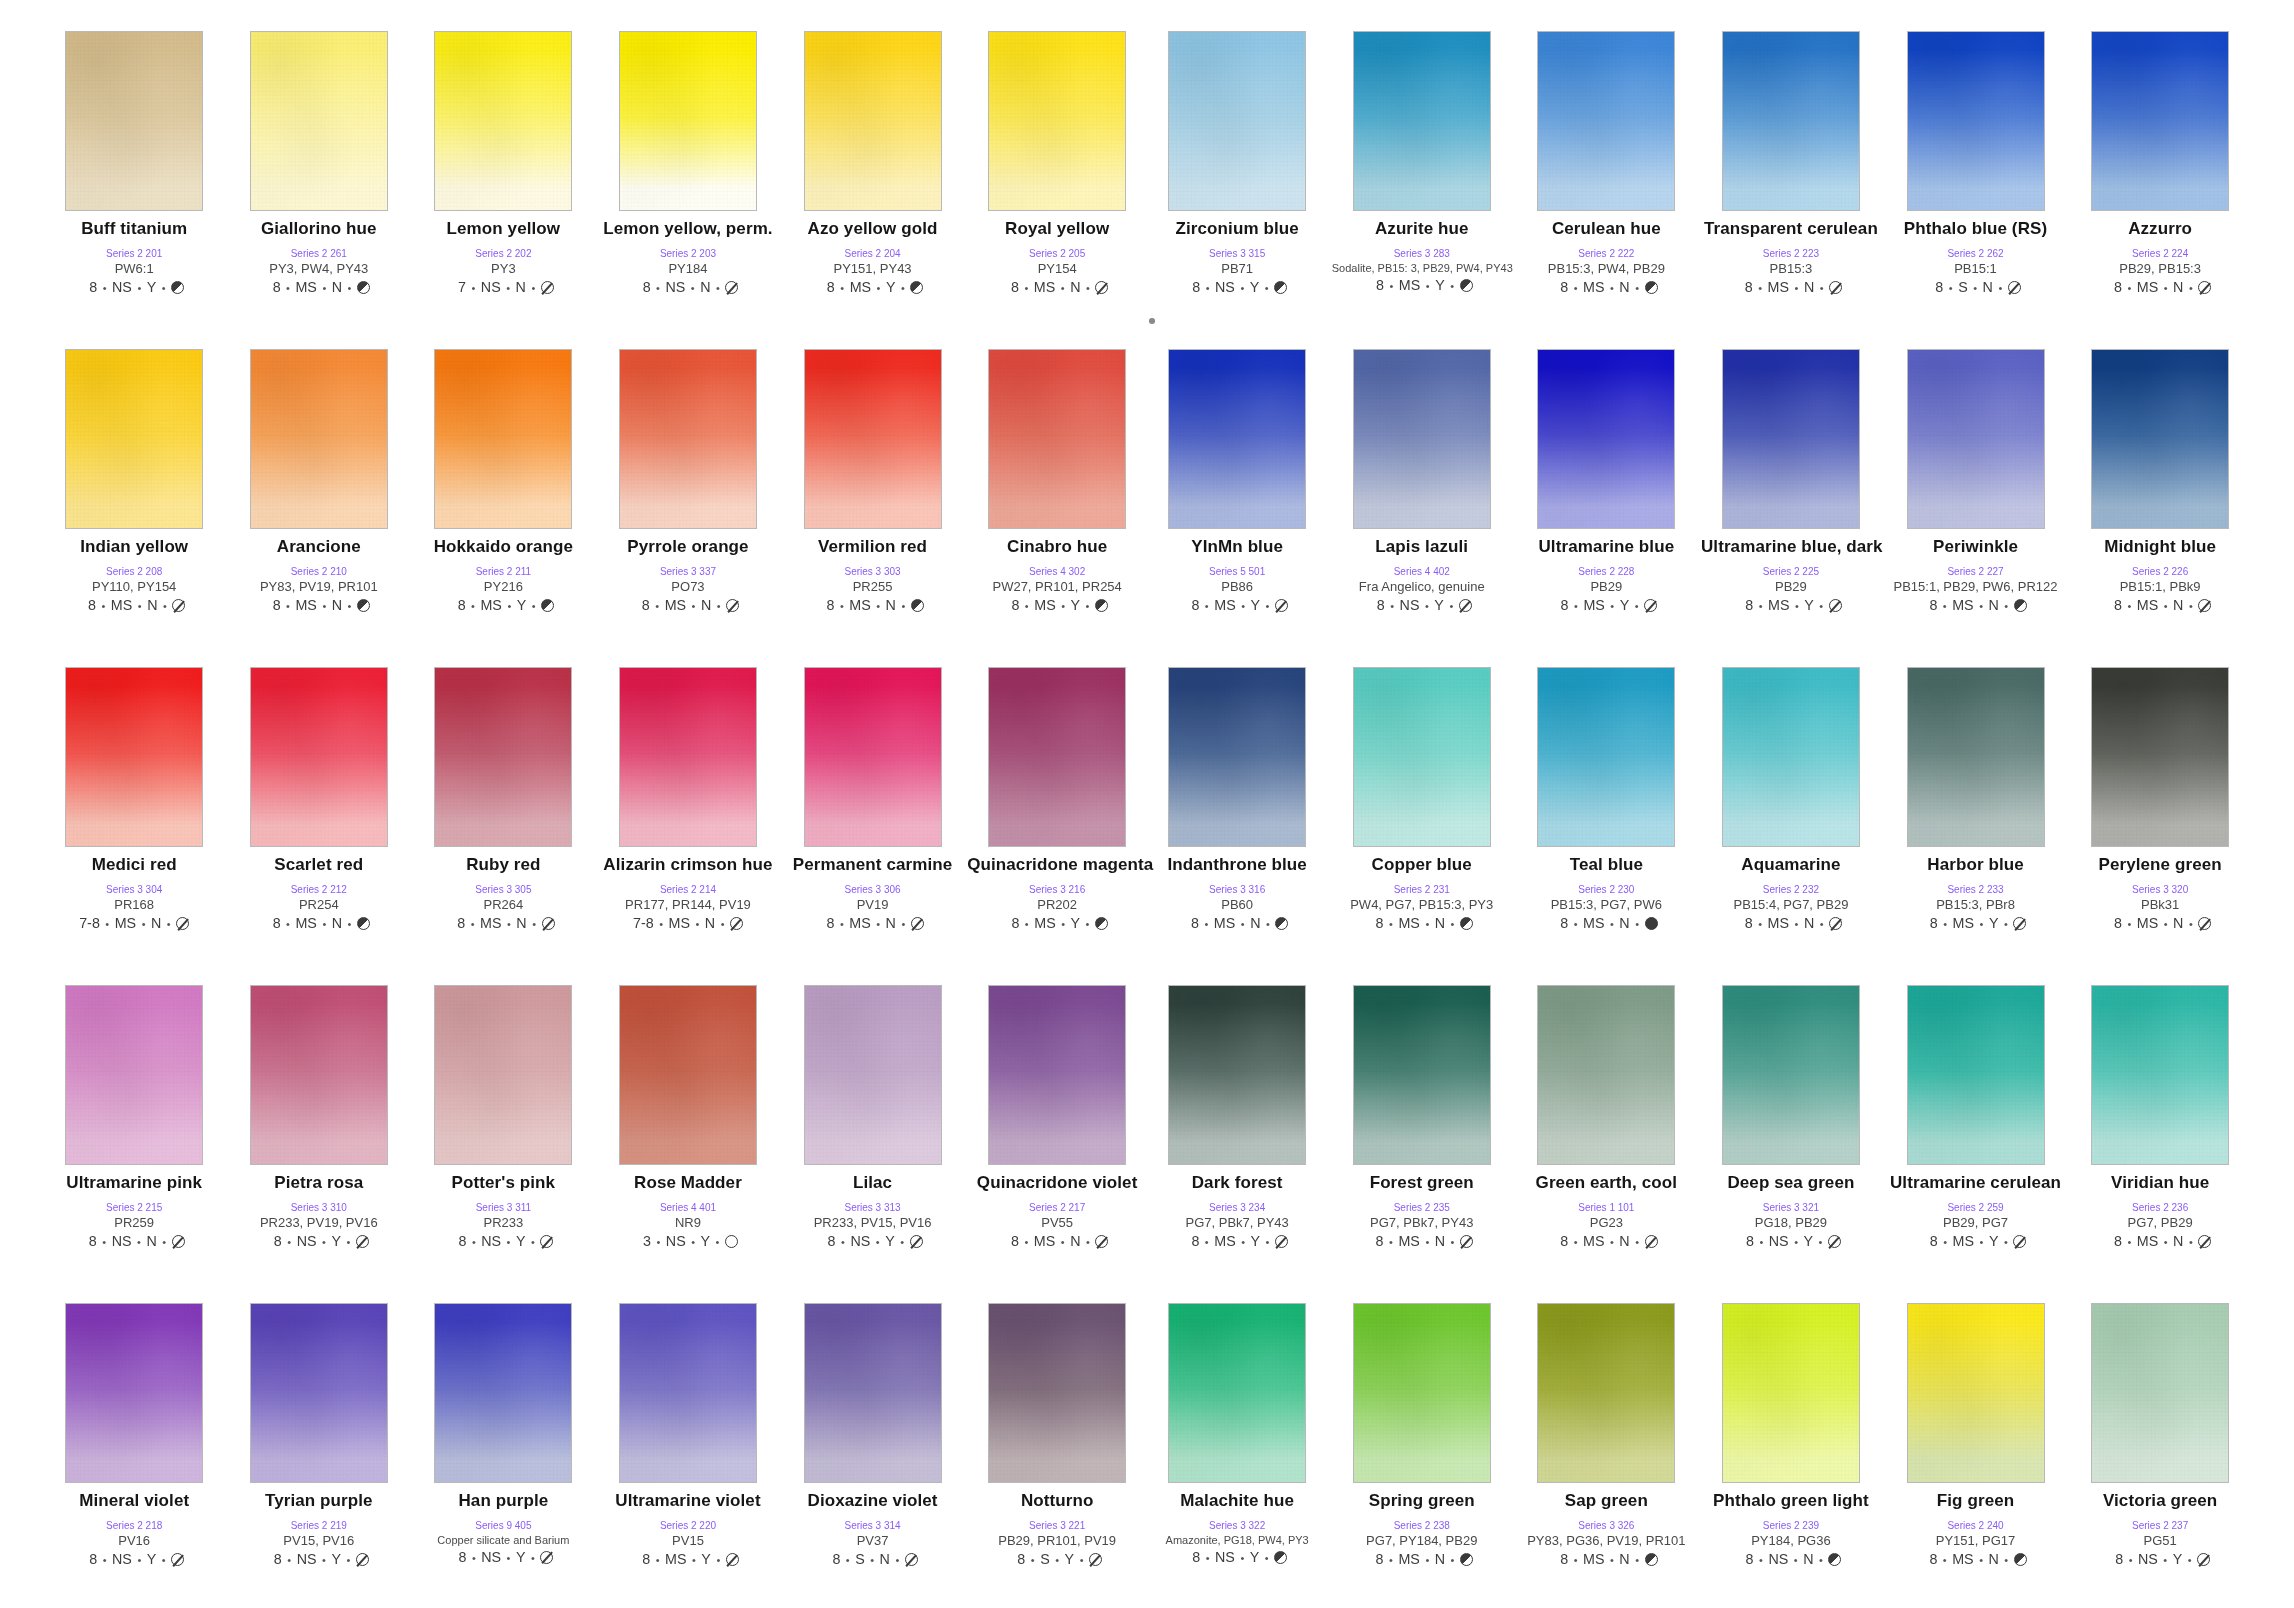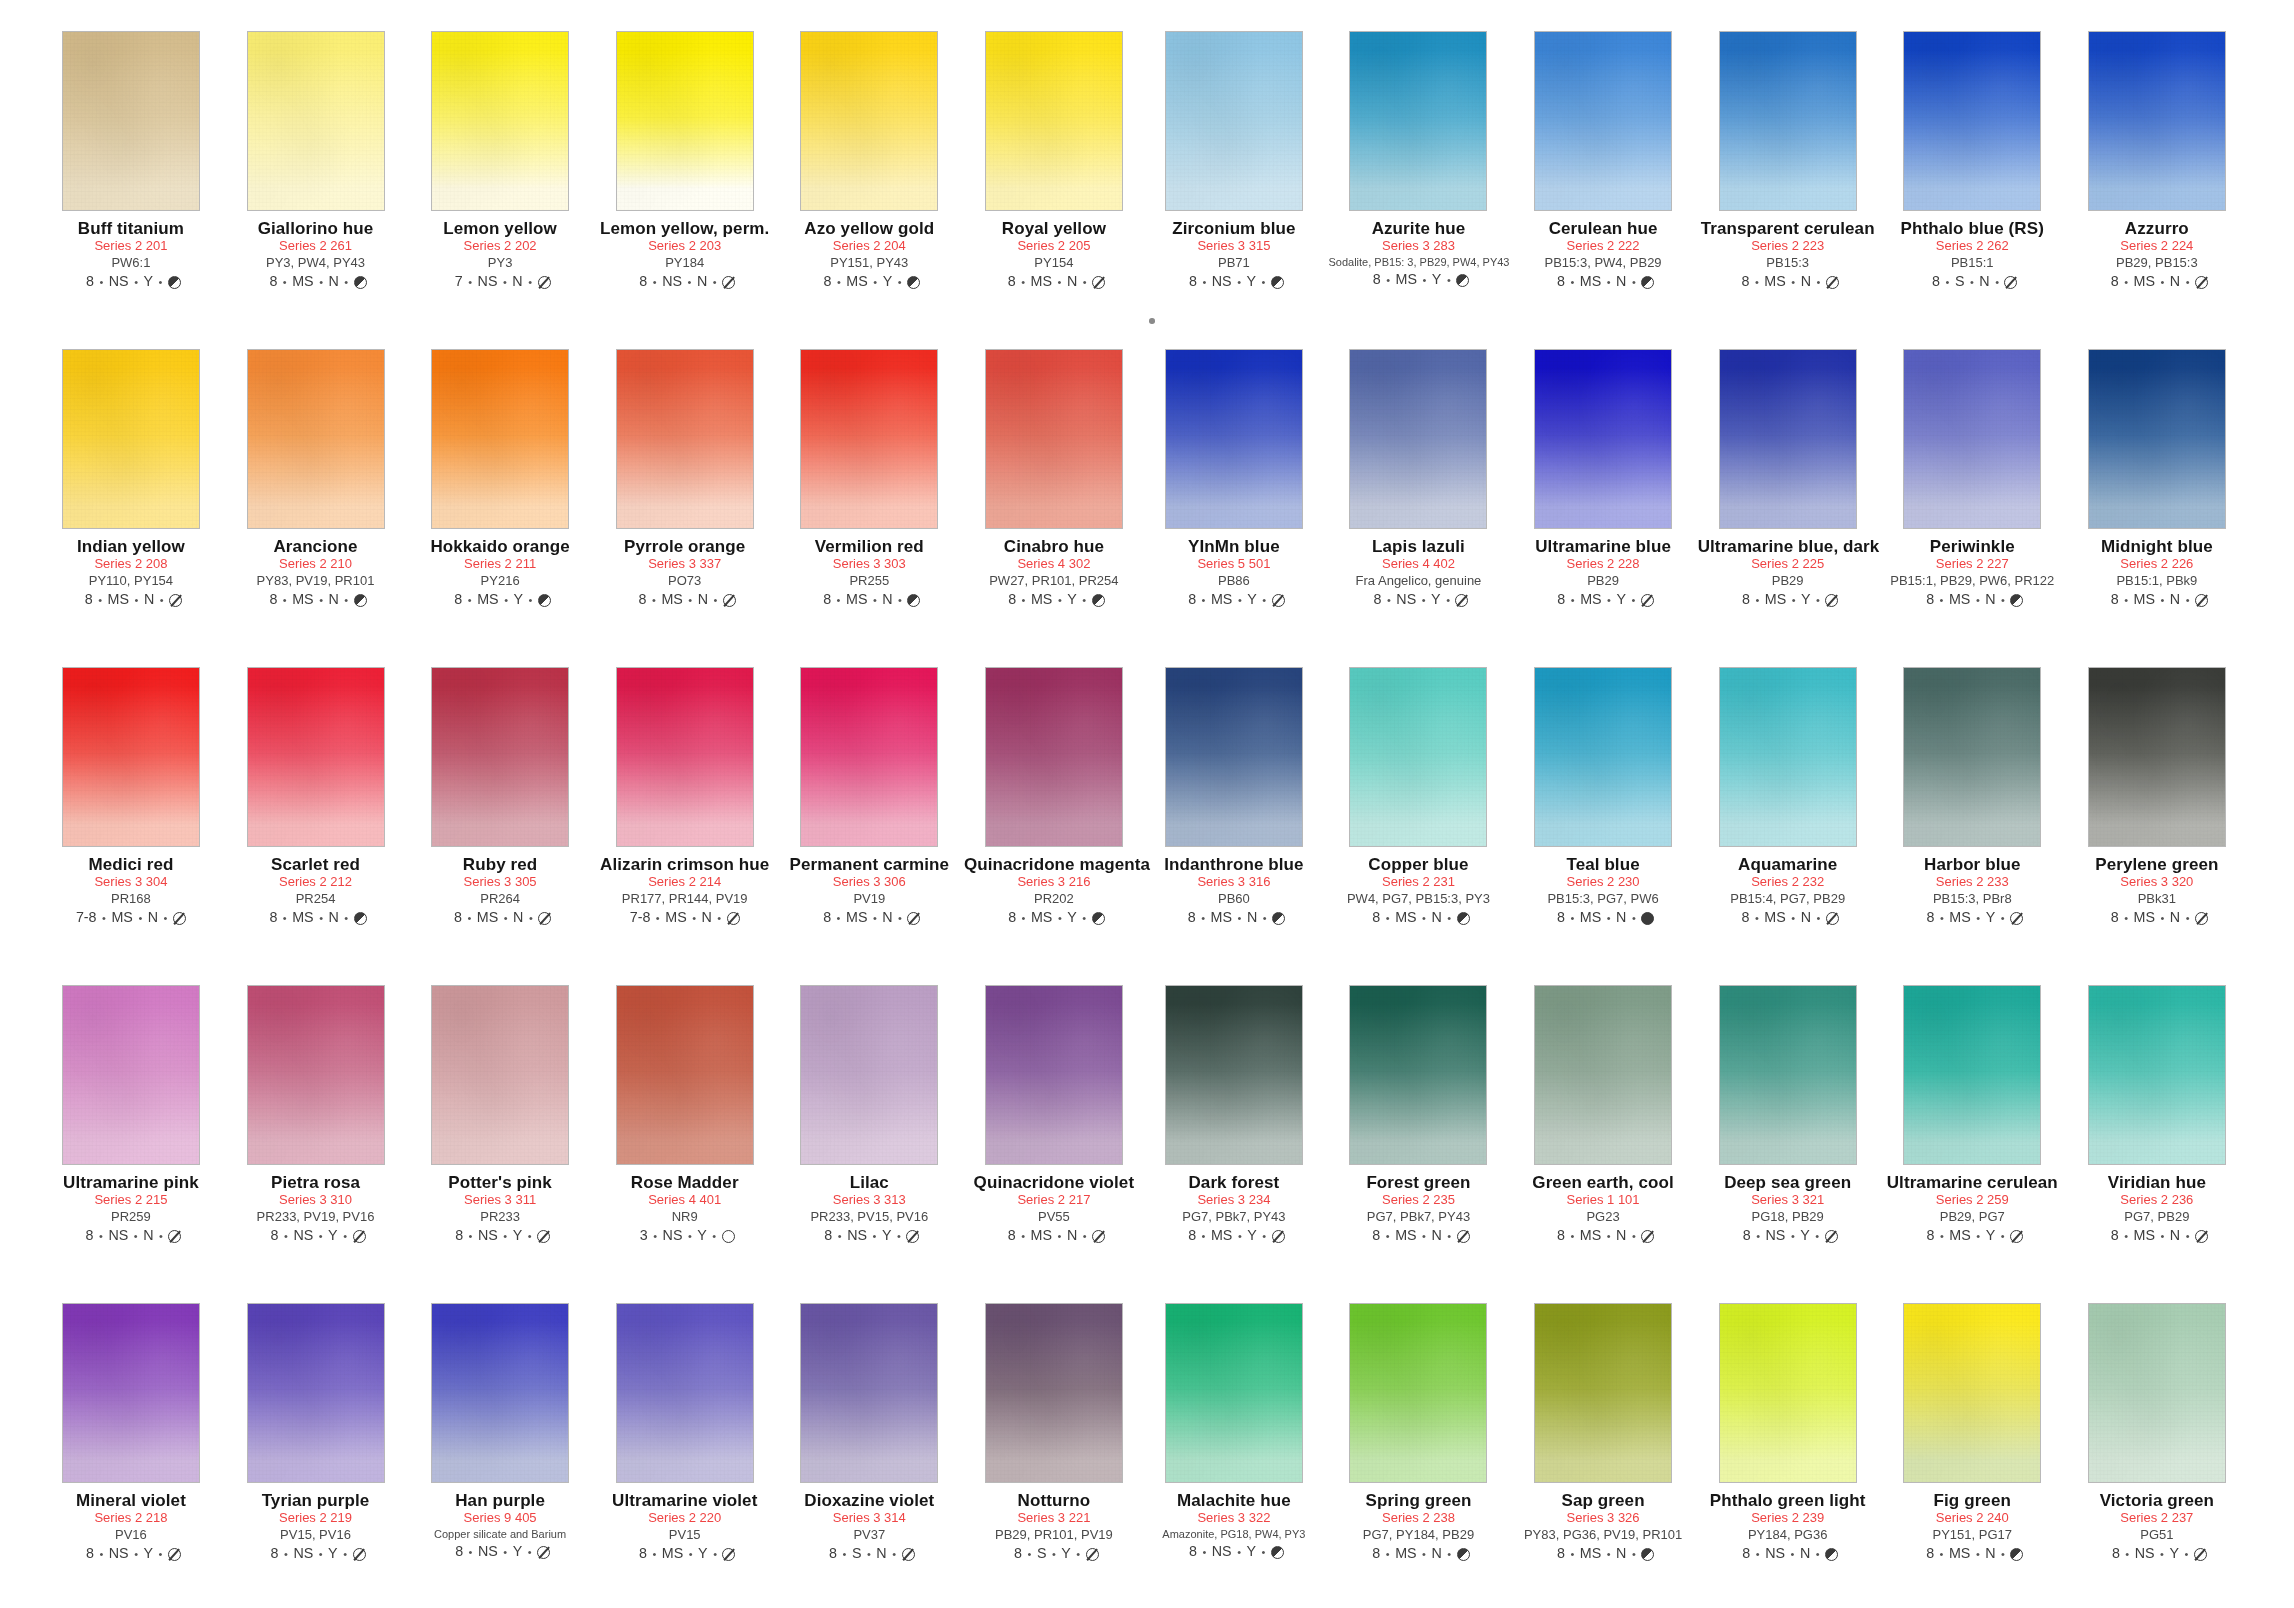--- a/index.html
+++ b/index.html
@@ -7,23 +7,23 @@
   body{
     width:2294px;height:1609px;
     background:#ffffff;
     font-family:"Liberation Sans","DejaVu Sans",sans-serif;
     overflow:hidden;
   }
   #chart{
     position:relative;
     width:2294px;height:1572px;
     box-sizing:border-box;
-    padding:31px 35px 0 27px;
+    padding:31px 35px 0 35px;
     display:flex;
-    justify-content:center;
+    justify-content:flex-start;
   }
   .panel{
     display:grid;
     grid-template-columns:repeat(6,180px);
     grid-auto-rows:318px;
     column-gap:4.6px;
     row-gap:0px;
   }
   .panel.left{margin-left:9.2px;}
   .panel.right{margin-right:7.4px;}
@@ -85,23 +85,23 @@
   }
   .c-name{
     font-size:17px;
     font-weight:bold;
     letter-spacing:0.1px;
     line-height:1.12;
     color:#161616;
     white-space:nowrap;
   }
   .c-series{
-    font-size:13px;
-    color:#ef4444;
-    margin-top:1px;
+    font-size:10px;
+    color:#8b5cf6;
+    margin-top:10px;
     line-height:1.1;
     white-space:nowrap;
   }
   .c-pigment{
     font-size:13px;
     color:#4a4a4a;
     margin-top:2.8px;
     line-height:1.1;
     white-space:nowrap;
   }

